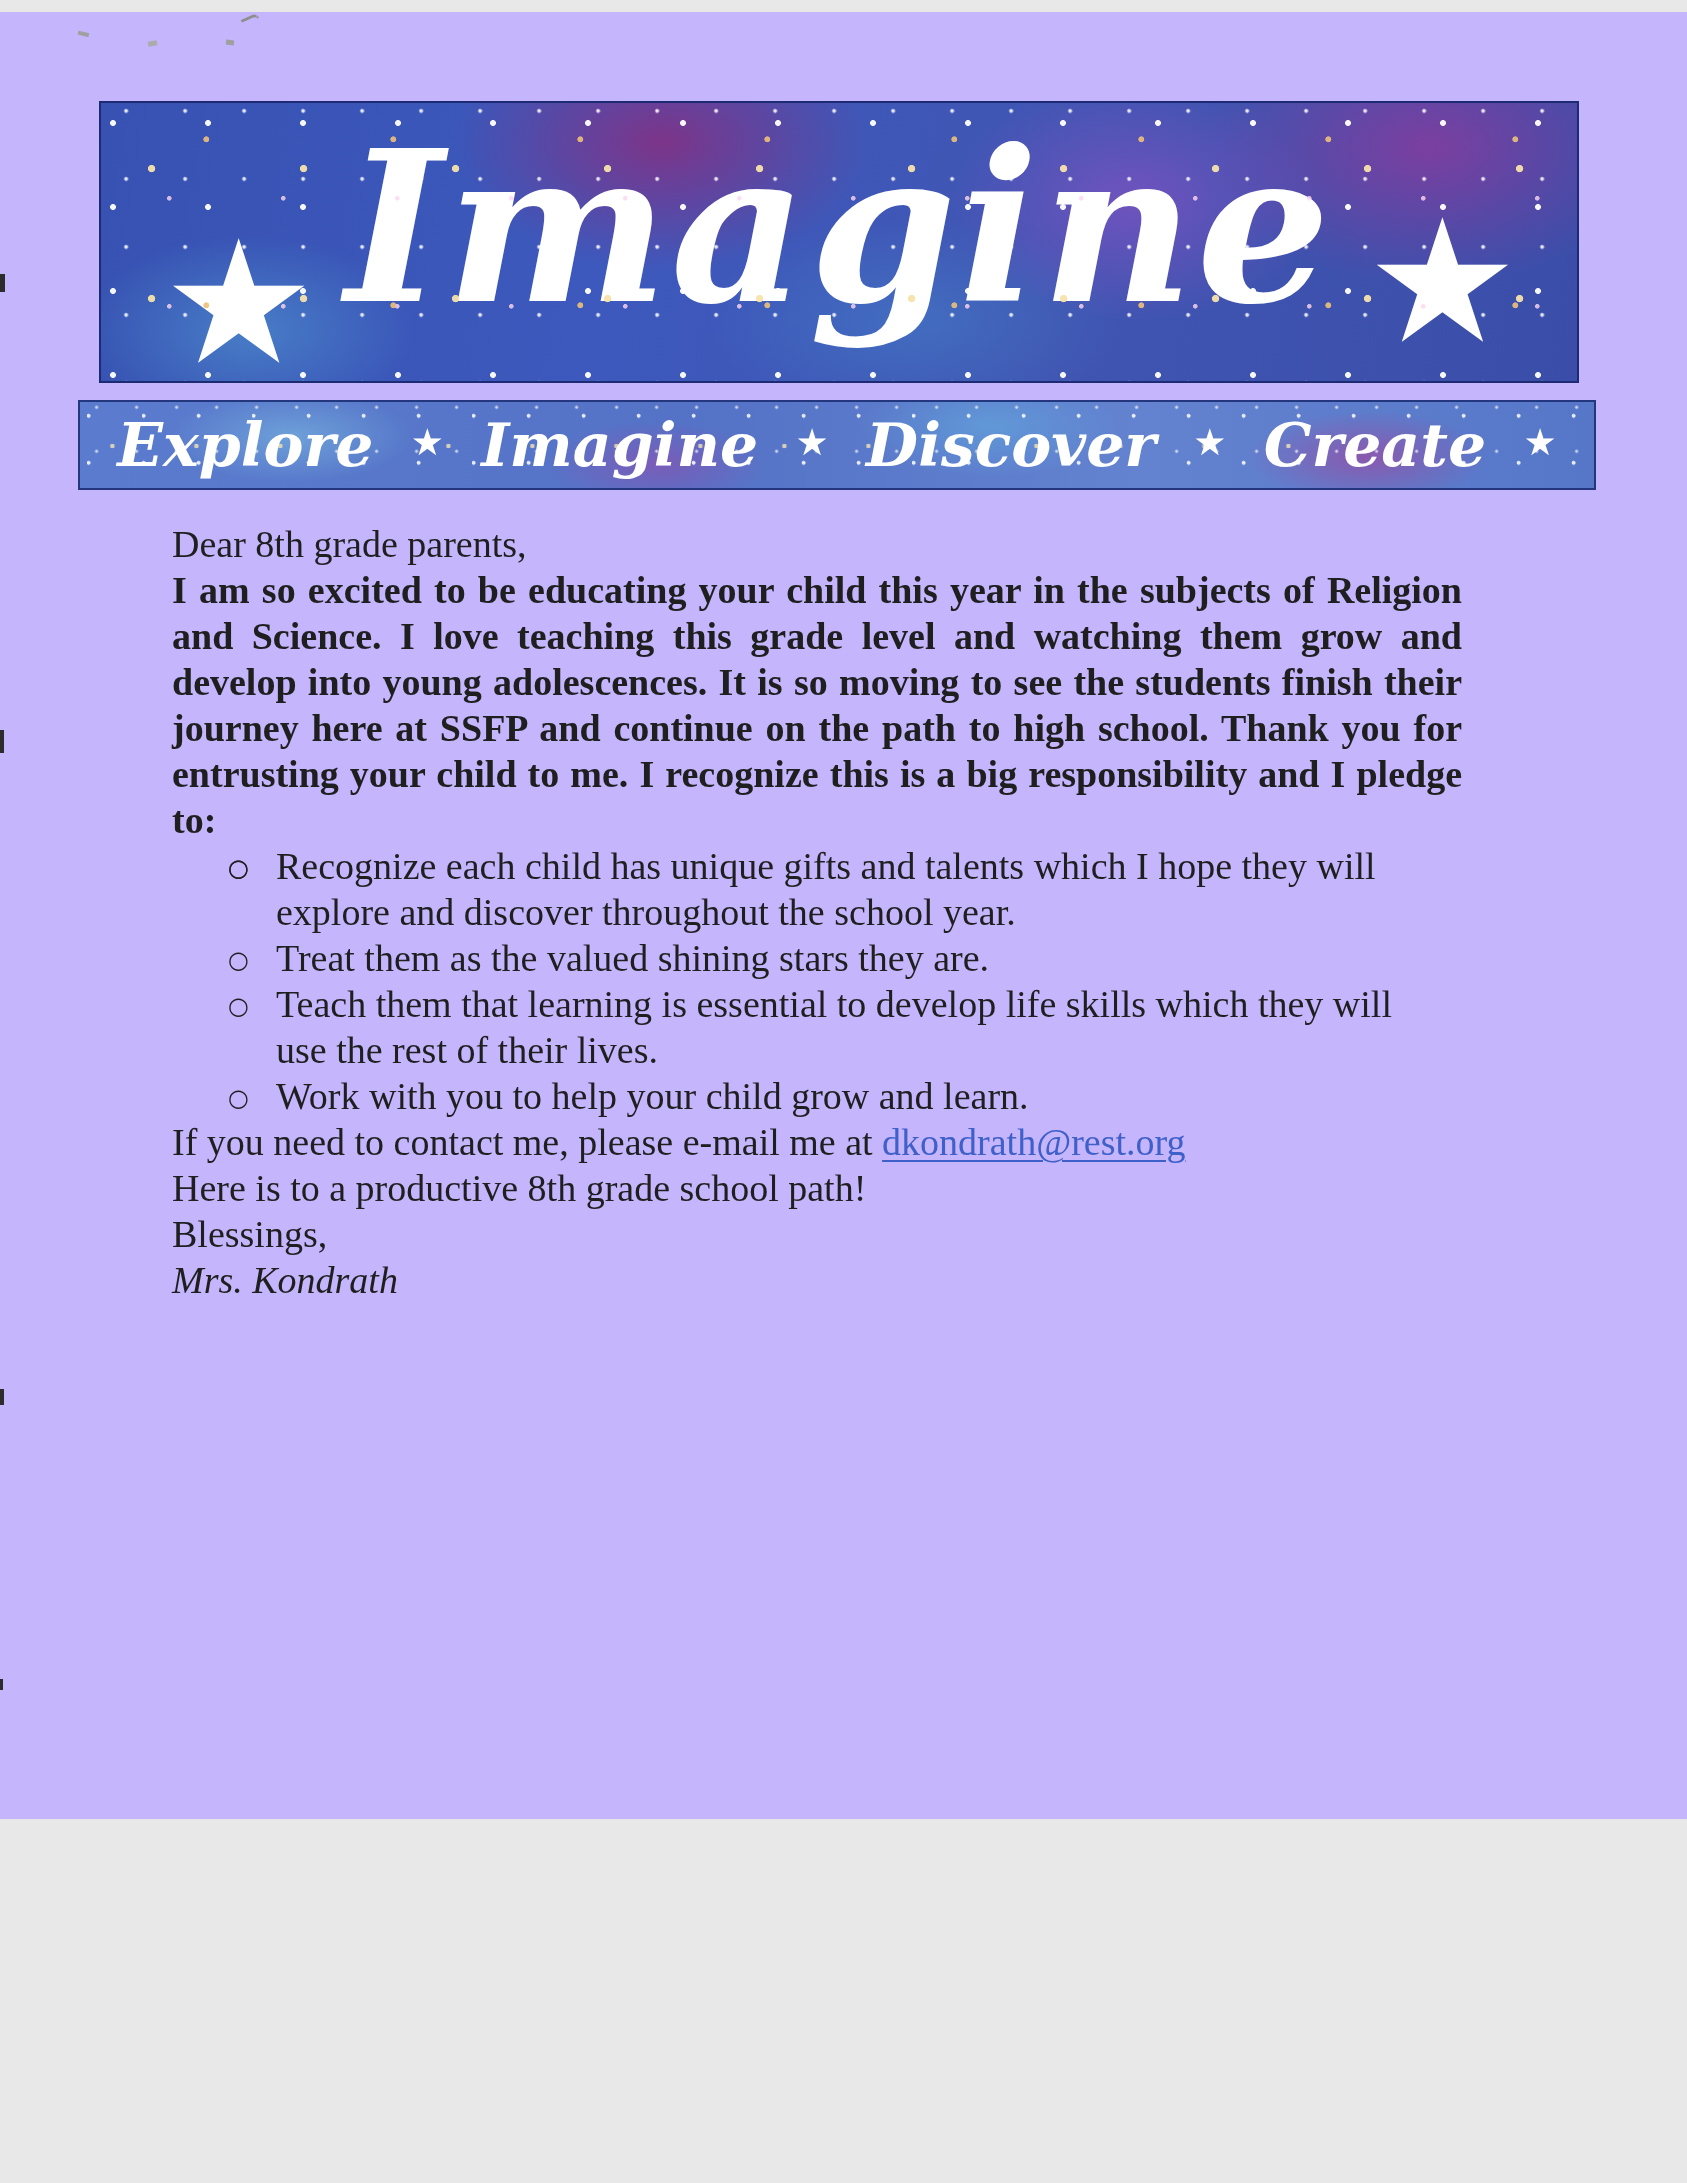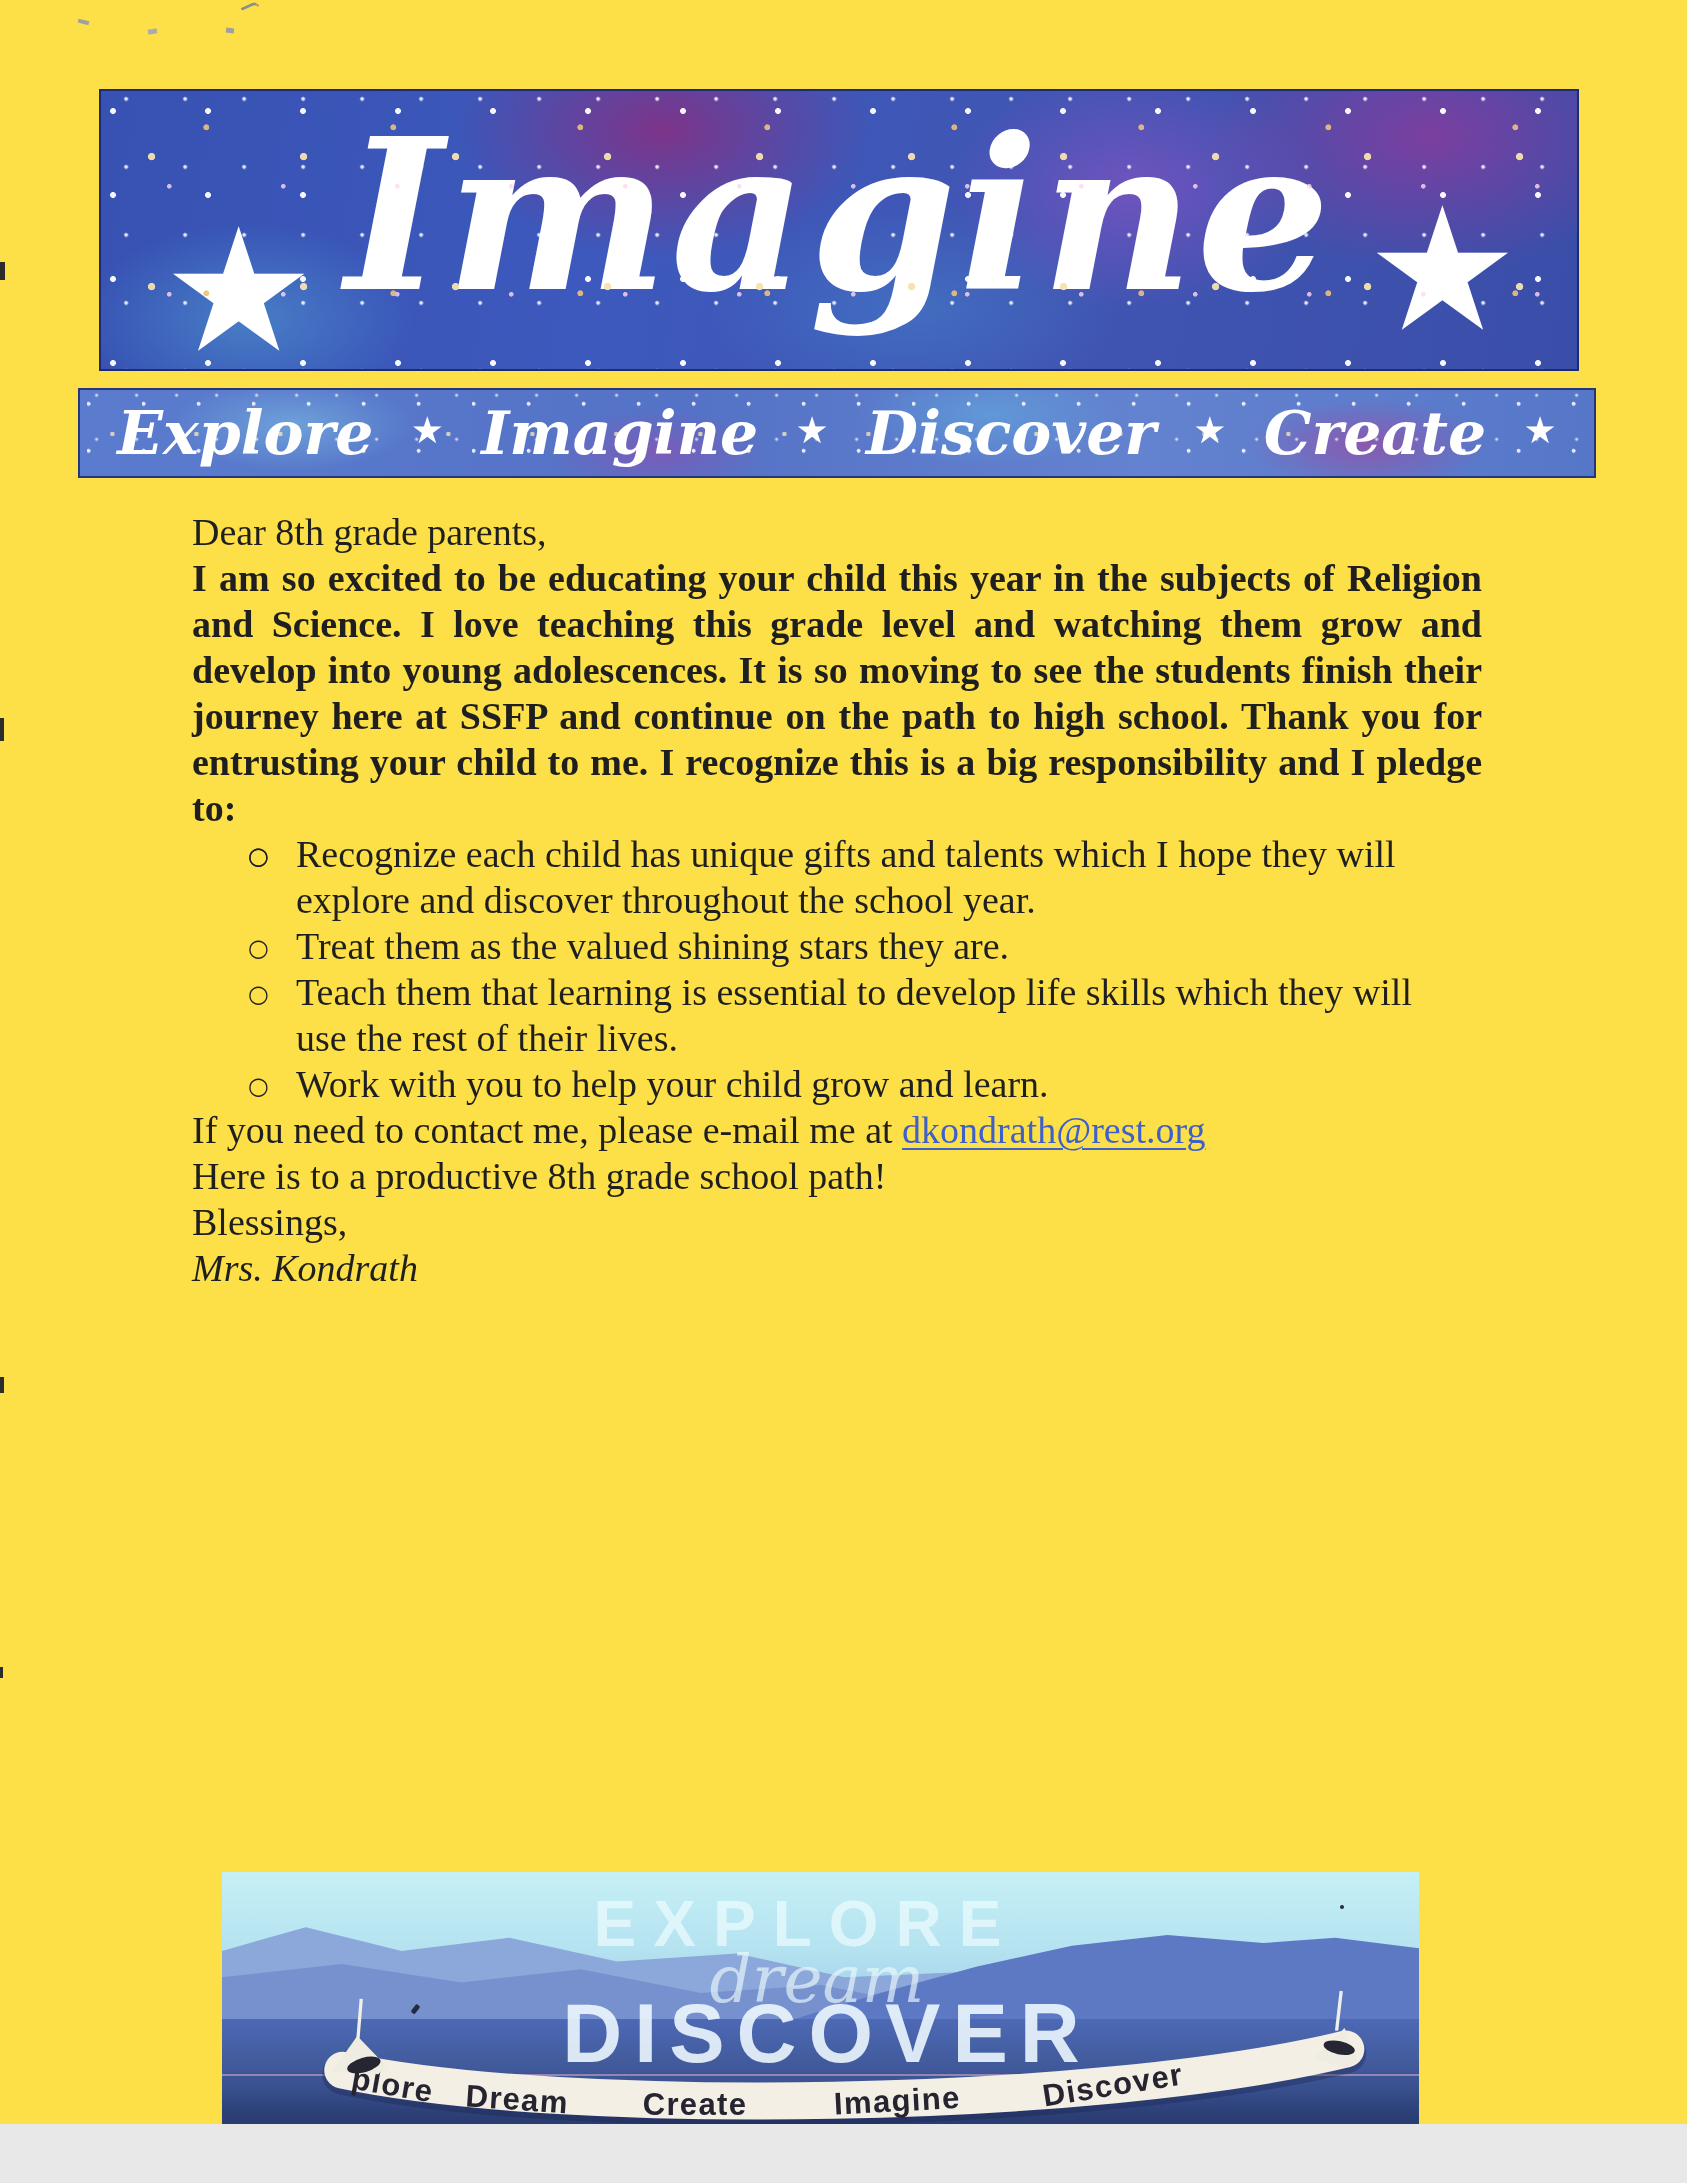--- a/index.html
+++ b/index.html
@@ -1,18 +1,18 @@
 <!DOCTYPE html>
 <html style="font-size:10.6px"><head>
 <meta charset="utf-8">
 <style>
   html,body{margin:0;padding:0;background:#e8e8e8;}
   .page{
-    position:relative; width:1687px; height:2124px; background:#fde047;
-    overflow:hidden; font-family:"Liberation Serif","DejaVu Serif",serif;
+    position:relative; width:1687px; height:1807px; background:#c4b5fd;
+    overflow:hidden; font-family:"Liberation Serif","DejaVu Serif",serif;margin-top:12px;
   }
 
   
   .spk{position:absolute;background:#9a9a9a;}
   .spk1{left:241px;top:4px;width:16px;height:3.3px;background:none;border-top:3.3px solid #8e8e8e;border-right:2.6px solid #9a9a9a;border-radius:0 8px 0 0;transform:rotate(-24deg);}
   .spk2{left:78px;top:20px;width:11.2px;height:4px;transform:rotate(14deg);background:#a0a0a0;}
   .spk3{left:148px;top:29px;width:9.3px;height:4.6px;transform:rotate(-9deg);background:#ababab;}
   .spk4{left:226px;top:28.4px;width:8px;height:4.6px;transform:rotate(6deg);background:#9f9f9f;}
   .edge{position:absolute;left:0;background:#2c2c2c;}
   .edge1{top:262px;width:4.6px;height:18px;}
@@ -89,21 +89,21 @@
     font-family:"DejaVu Serif",serif; font-style:italic; font-weight:700;
     font-size:60px; color:#ffffff; line-height:1; z-index:1;
   }
   .strip-star{
     font-family:"DejaVu Sans",sans-serif; font-size:37px; color:#ffffff;
     transform:translateY(-2.6px); z-index:1;
   }
 
   
   .letter{
-    position:absolute; left:192px; top:509px; width:1290px;
+    position:absolute; left:172px; top:509px; width:1290px;
     font-size:38px; line-height:46px; color:#1f1f1f;
   }
   .letter p{margin:0;}
   .p1,.p2{text-align:justify;}
   .p1{margin-top:50px;font-weight:bold;}
   .pledges{margin:0;padding:0 0 0 104px;list-style:none;width:1125px;}
   .pledges li{position:relative;}
   .pledges .marker{
     position:absolute;left:-48px;top:2px;
     font-family:"DejaVu Sans",sans-serif;font-size:24px;color:#1f1f1f;

